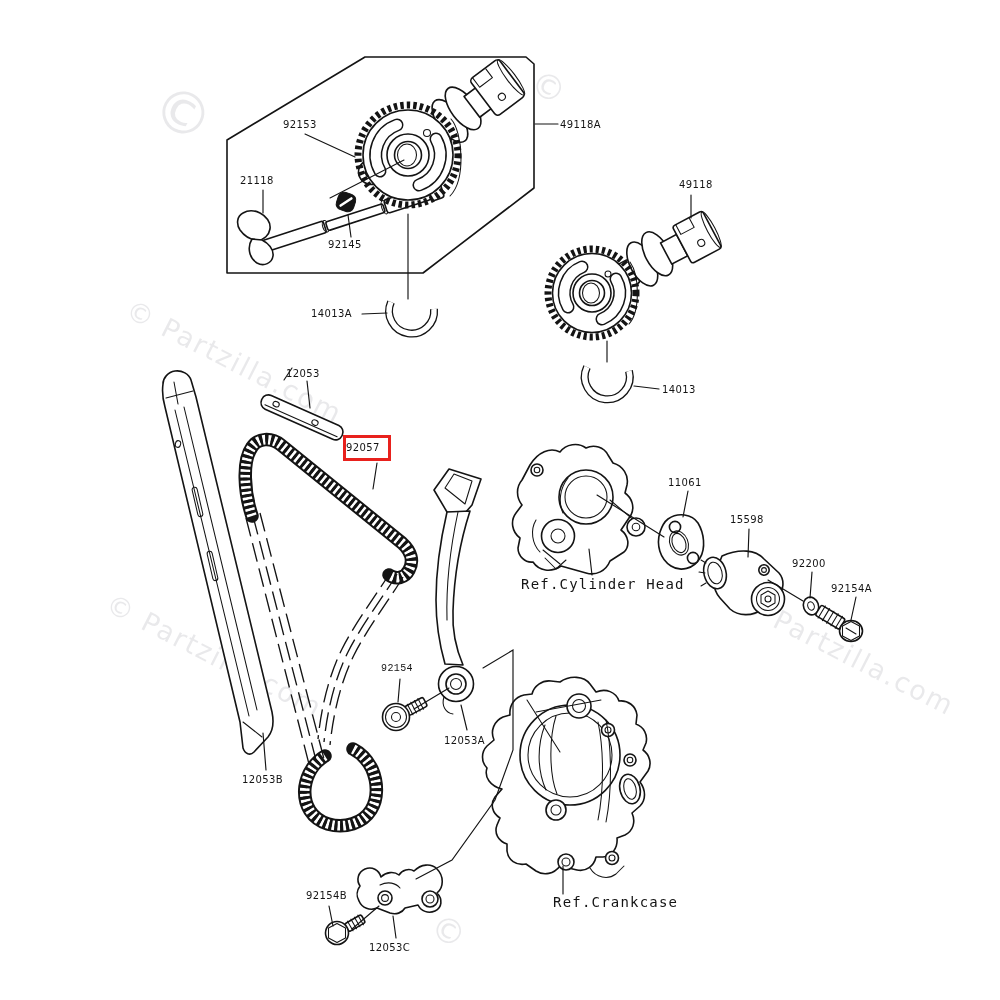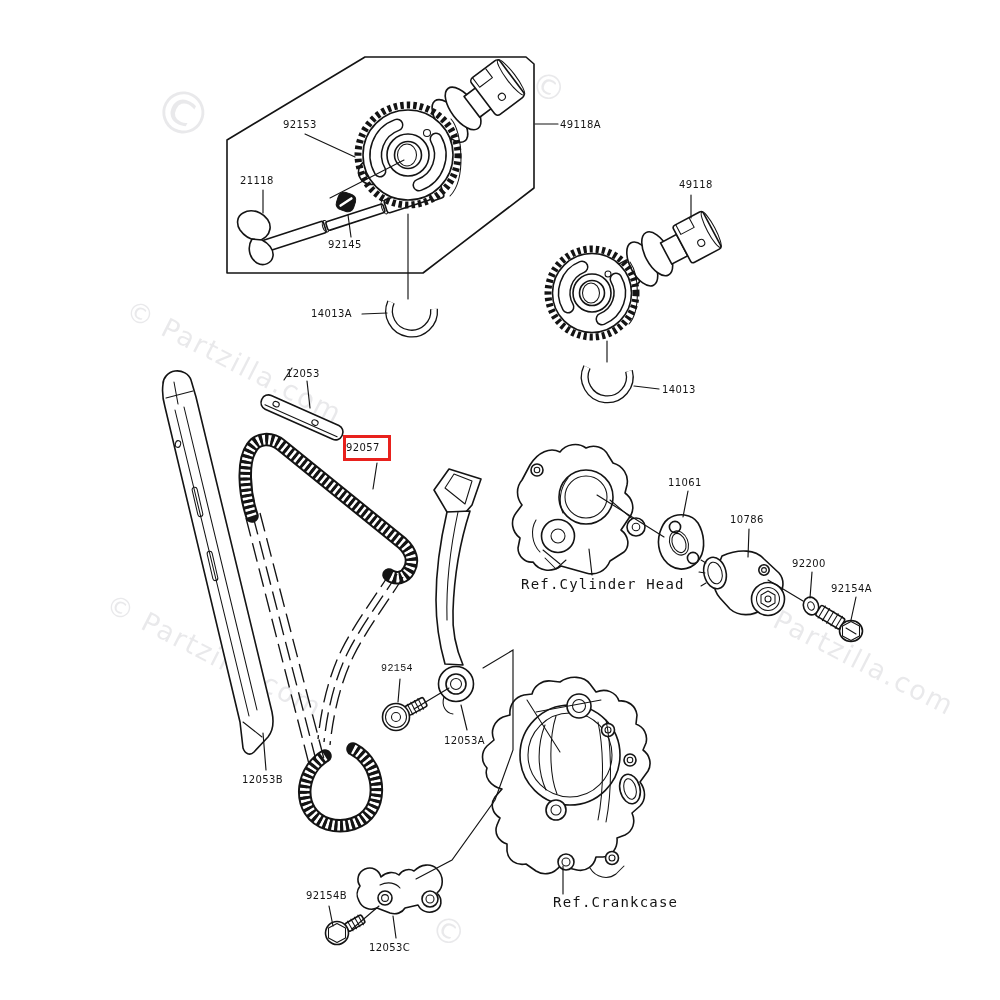--- a/index.html
+++ b/index.html
@@ -335,21 +335,21 @@
   <div class="label" style="left:560px;top:116px;">49118A</div>
   <div class="label" style="left:667px;top:176px;margin-left:12px;">49118</div>
   <div class="label" style="left:311px;top:305px;">14013A</div>
   <div class="label" style="left:286px;top:365px;">12053</div>
   <div class="label" style="left:662px;top:381px;">14013</div>
   <div class="label hl" style="left: 343px; top: 435px; border-color: rgb(232, 33, 29);">92057</div>
   <div class="label" style="left:242px;top:771px;text-align:center;">12053B</div>
   <div class="label" style="left:381px;top:660px;font-family:Liberation Mono, monospace;">92154</div>
   <div class="label" style="left:444px;top:732px;">12053A</div>
   <div class="label" style="left:668px;top:474px;">11061</div>
-  <div class="label" style="left:730px;top:511px;">10786</div>
+  <div class="label" style="left:730px;top:511px;">15598</div>
   <div class="label" style="left:792px;top:555px;">92200</div>
   <div class="label" style="left:831px;top:580px;">92154A</div>
   <div class="label" style="left:306px;top:887px;">92154B</div>
   <div class="label" style="left:369px;top:939px;">12053C</div>
 
   <div class="label ref" style="left:521px;top:576px;">Ref.Cylinder Head</div>
   <div class="label ref" style="left:509px;top:894px;margin-left:44px;">Ref.Crankcase</div>
 
 </div>
 

